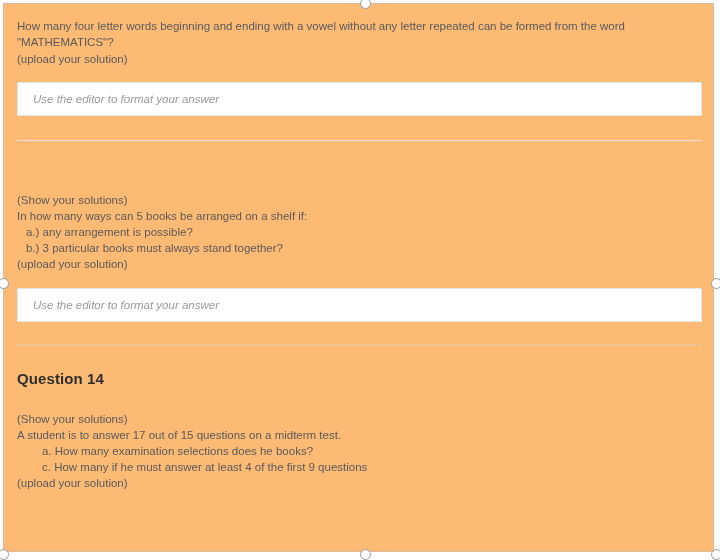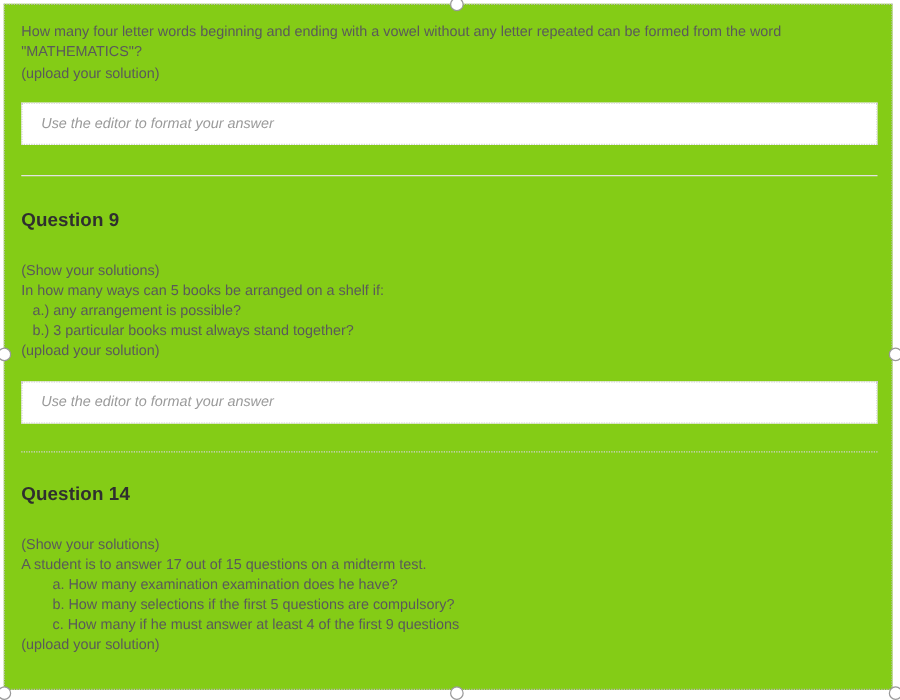--- a/index.html
+++ b/index.html
@@ -17,21 +17,21 @@
 
   
   #selection-frame {
     position: absolute;
     left: 3px;
     top: 3px;
     width: 711px;
     height: 549px;
     box-sizing: border-box;
     border: 1px dotted #b9b9b9;
-    background: #84cc16;
+    background: #fdba74;
   }
 
   .resize-handle {
     position: absolute;
     width: 11px;
     height: 11px;
     border-radius: 50%;
     background: #ffffff;
     border: 1px solid #9a9a9a;
     box-sizing: border-box;
@@ -115,21 +115,20 @@
       <div class="q-line" style="margin-top:1px;">(upload your solution)</div>
 
       <div class="answer-box" style="margin-top:15px;">
         <span class="answer-placeholder">Use the editor to format your answer</span>
       </div>
     </div>
 
     <div class="divider-solid" style="margin-top:24px;"></div>
 
     <div class="question-block" style="padding-top:27px;">
-      <div class="q-heading">Question 9</div>
 
       <div class="q-line" style="margin-top:24px;">(Show your solutions)</div>
       <div class="q-line">In how many ways can 5 books be arranged on a shelf if:</div>
 
       <div class="q-line q-sub-a">a.) any arrangement is possible?</div>
       <div class="q-line q-sub-a">b.) 3 particular books must always stand together?</div>
 
       <div class="q-line">(upload your solution)</div>
 
       <div class="answer-box" style="margin-top:16px;">
@@ -138,22 +137,21 @@
     </div>
 
     <div class="divider-dotted" style="margin-top:22px;"></div>
 
     <div class="question-block" style="padding-top:25px;">
       <div class="q-heading">Question 14</div>
 
       <div class="q-line" style="margin-top:24px;">(Show your solutions)</div>
       <div class="q-line">A student is to answer 17 out of 15 questions on a midterm test.</div>
 
-      <div class="q-line q-sub-b">a. How many examination examination does he have?</div>
-      <div class="q-line q-sub-b">b. How many selections if the first 5 questions are compulsory?</div>
+      <div class="q-line q-sub-b">a. How many examination selections does he books?</div>
       <div class="q-line q-sub-b">c. How many if he must answer at least 4 of the first 9 questions</div>
 
       <div class="q-line">(upload your solution)</div>
 
     </div>
 
   </div>
 
   <div class="resize-handle handle-top-center"></div>
   <div class="resize-handle handle-mid-left"></div>

